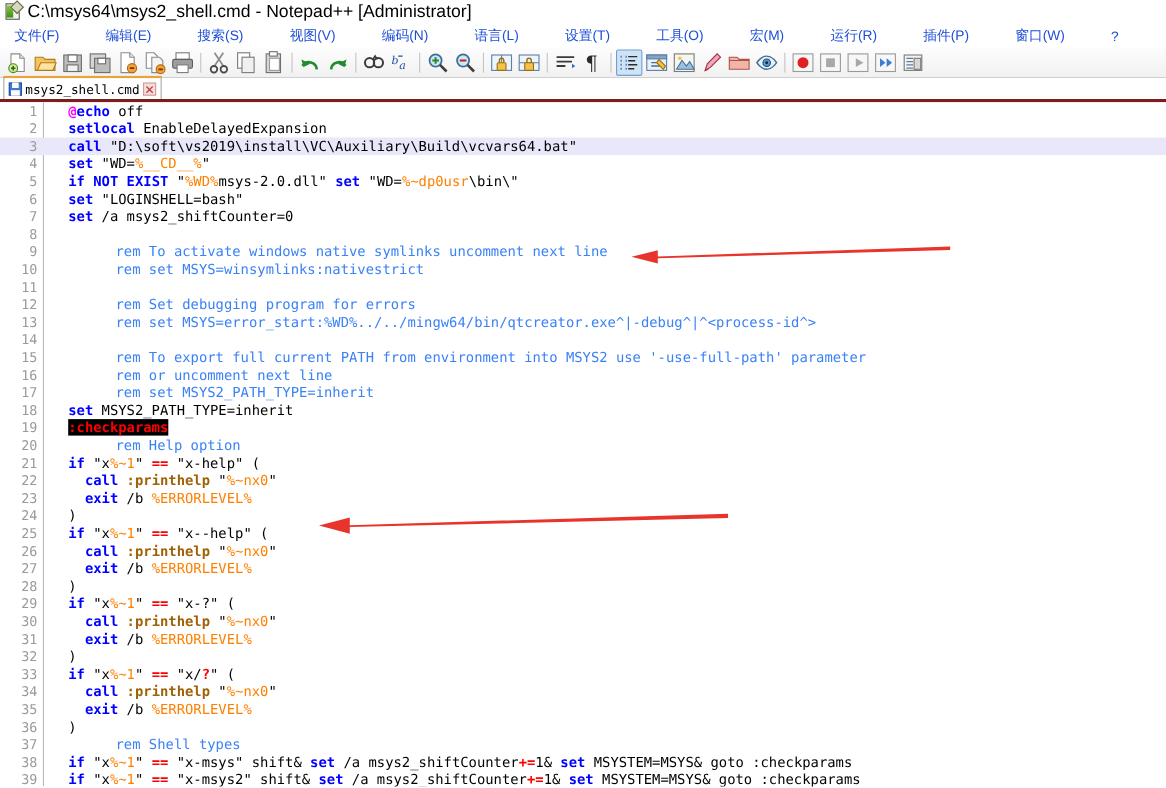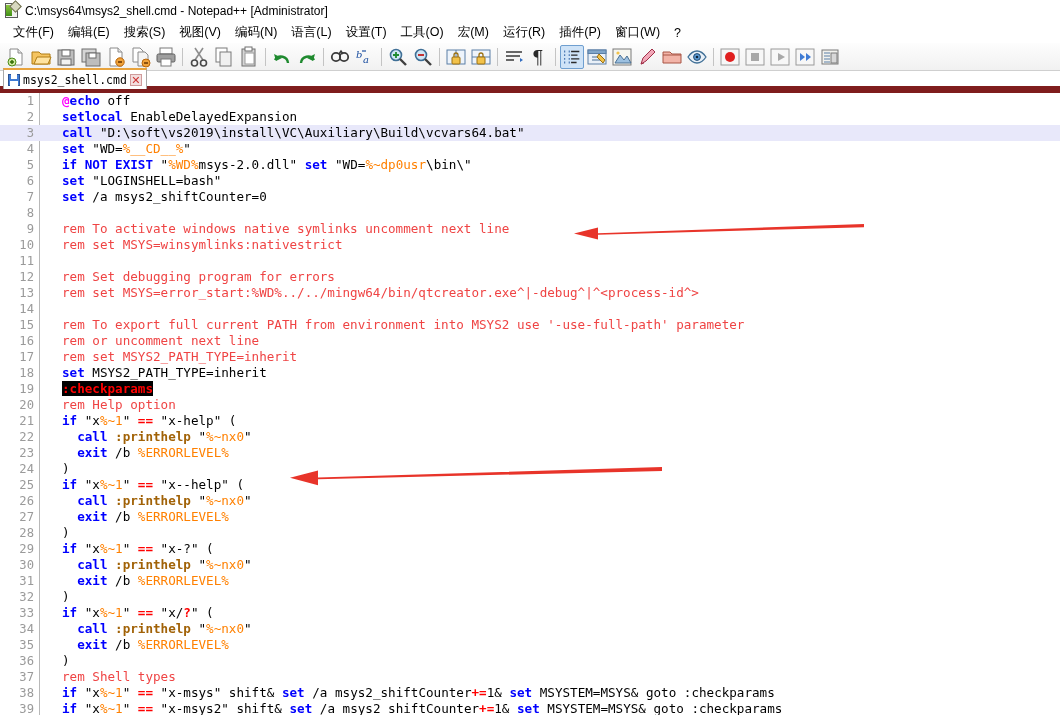--- a/index.html
+++ b/index.html
@@ -11,21 +11,21 @@
     font-family: "Liberation Sans", sans-serif;
   }
 
   
   #titlebar {
     height: 22px;
     background: #ffffff;
     display: flex;
     align-items: center;
     padding-left: 4px;
-    font-size: 12px;
+    font-size: 16px;
     color: #000000;
   }
   #app-icon {
     width: 16px; height: 16px;
     margin-right: 5px;
     position: relative;
     flex: 0 0 auto;
   }
   #app-icon .page {
     position: absolute; left: 1px; top: 0px;
@@ -48,21 +48,22 @@
   #title-text { white-space: nowrap; }
 
   
   #menubar {
     height: 21px;
     background: #ffffff;
     display: flex;
     align-items: center;
     padding-left: 6px;
     font-size: 12.5px;
-    color: #000000;
+    color: #1d4ed8;
+    gap: 28px;
   }
   .menu-item {
     padding: 2px 7px 2px 7px;
     white-space: nowrap;
     cursor: default;
   }
 
   
   #toolbar {
     height: 28px;
@@ -89,23 +90,23 @@
     background: #c4c4c4;
     margin: 0 3px;
     flex: 0 0 auto;
   }
   .tb svg { display: block; }
 
   
   #tabbar {
     height: 22px;
     background: #ffffff;
-    border-bottom: 7px solid #7f1d1d;
+    border-bottom: 3px solid #7f1d1d;
     display: flex;
-    align-items: center;
+    align-items: flex-end;
     padding-left: 3px;
   }
   #tab-active {
     height: 21px;
     display: flex;
     align-items: center;
     padding: 0 4px 0 4px;
     border: 1px solid #a8a8a8;
     border-bottom: none;
     border-top: 2px solid #e8a33d;
@@ -193,21 +194,21 @@
   .ln-txt {
     position: absolute;
     left: 62px; top: 0;
   }
 
   
   .k  { color: #0000ff; font-weight: bold; }  
   .lb { color: #a16207; font-weight: bold; }  
   .lbl{ color: #ff0000; font-weight: bold; background:#000000; } 
   .v  { color: #ff8000; font-weight: normal; }  
-  .c  { color: #ef4444; }                      
+  .c  { color: #3b82f6; margin-left: 43px; }                      
   .op { color: #ff0000; font-weight: bold; }   
   .p  { color: #ff00ff; font-weight: bold; }   
   .t  { color: #000000; }                      
 
   
   .arrow { position: absolute; pointer-events: none; }
 
   
   #bottomstrip {
     height: 0px;

